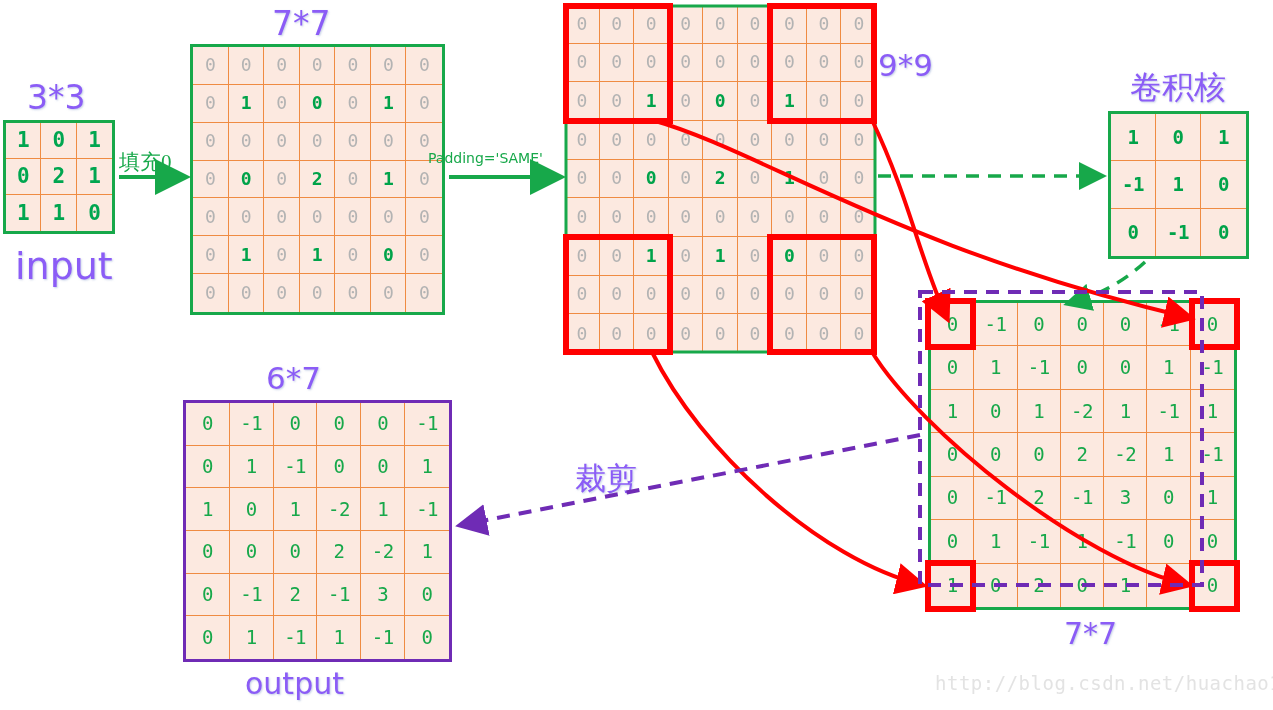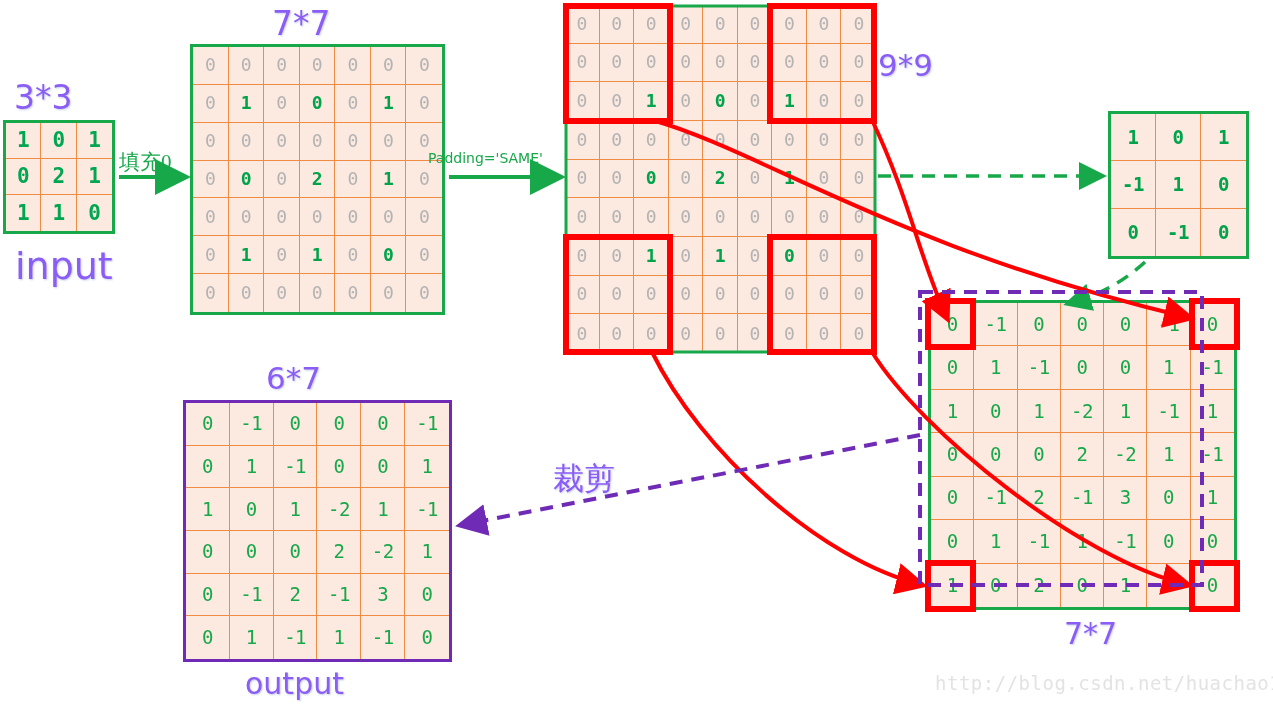--- a/index.html
+++ b/index.html
@@ -56,29 +56,29 @@
   .lbl-blue{
     color:#8b5cf6;
     font-family:"DejaVu Sans","Liberation Sans",sans-serif;
     text-shadow:1px 1px 2px rgba(150,170,210,.55);
   }
   .lbl-green{
     color:#17a84a;
     font-family:"DejaVu Sans","Liberation Sans",sans-serif;
   }
 
-  #lbl-3x3{left:14px;top:78px;font-size:33px;}
+  #lbl-3x3{left:27px;top:78px;font-size:33px;}
   #lbl-input{left:15px;top:244px;font-size:38px;}
   #lbl-7x7-top{left:272px;top:4px;font-size:33px;}
   #lbl-9x9{left:878px;top:47px;font-size:31px;}
   #lbl-kernel{left:1130px;top:66px;font-size:32px;}
   #lbl-6x6{left:266px;top:360px;font-size:31px;}
   #lbl-output{left:245px;top:666px;font-size:30px;text-align:right;}
   #lbl-7x7-right{left:1064px;top:616px;font-size:30px;}
-  #lbl-crop{left:553px;top:458px;font-size:31px;text-align:right;}
+  #lbl-crop{left:575px;top:458px;font-size:31px;text-align:right;}
   #lbl-fill0{left:119px;top:148px;font-size:21px;font-family:Liberation Serif, serif;}
   #lbl-padsame{left:428px;top:150px;font-size:14px;}
 
   #watermark{
     position:absolute;left:935px;top:672px;
     color:#e3e3e3;font-size:19px;
     font-family:"DejaVu Sans Mono","Liberation Mono",monospace;
     letter-spacing:.5px;
     white-space:nowrap;
   }
@@ -240,20 +240,21 @@
       <div class="cell lastrow pad">0</div>
       <div class="cell lastrow pad">0</div>
       <div class="cell lastrow pad">0</div>
       <div class="cell lastrow pad">0</div>
       <div class="cell lastrow pad">0</div>
       <div class="cell lastrow pad">0</div>
       <div class="cell lastcol lastrow pad">0</div>
     </div>
   <div class="lbl lbl-blue" id="lbl-9x9">9*9</div>
 
+  <div class="lbl lbl-blue" id="lbl-kernel">卷积核</div>
   <div class="matrix green" id="m-kernel">
       <div class="cell">1</div>
       <div class="cell">0</div>
       <div class="cell lastcol">1</div>
       <div class="cell">-1</div>
       <div class="cell">1</div>
       <div class="cell lastcol">0</div>
       <div class="cell lastrow">0</div>
       <div class="cell lastrow">-1</div>
       <div class="cell lastcol lastrow">0</div>

